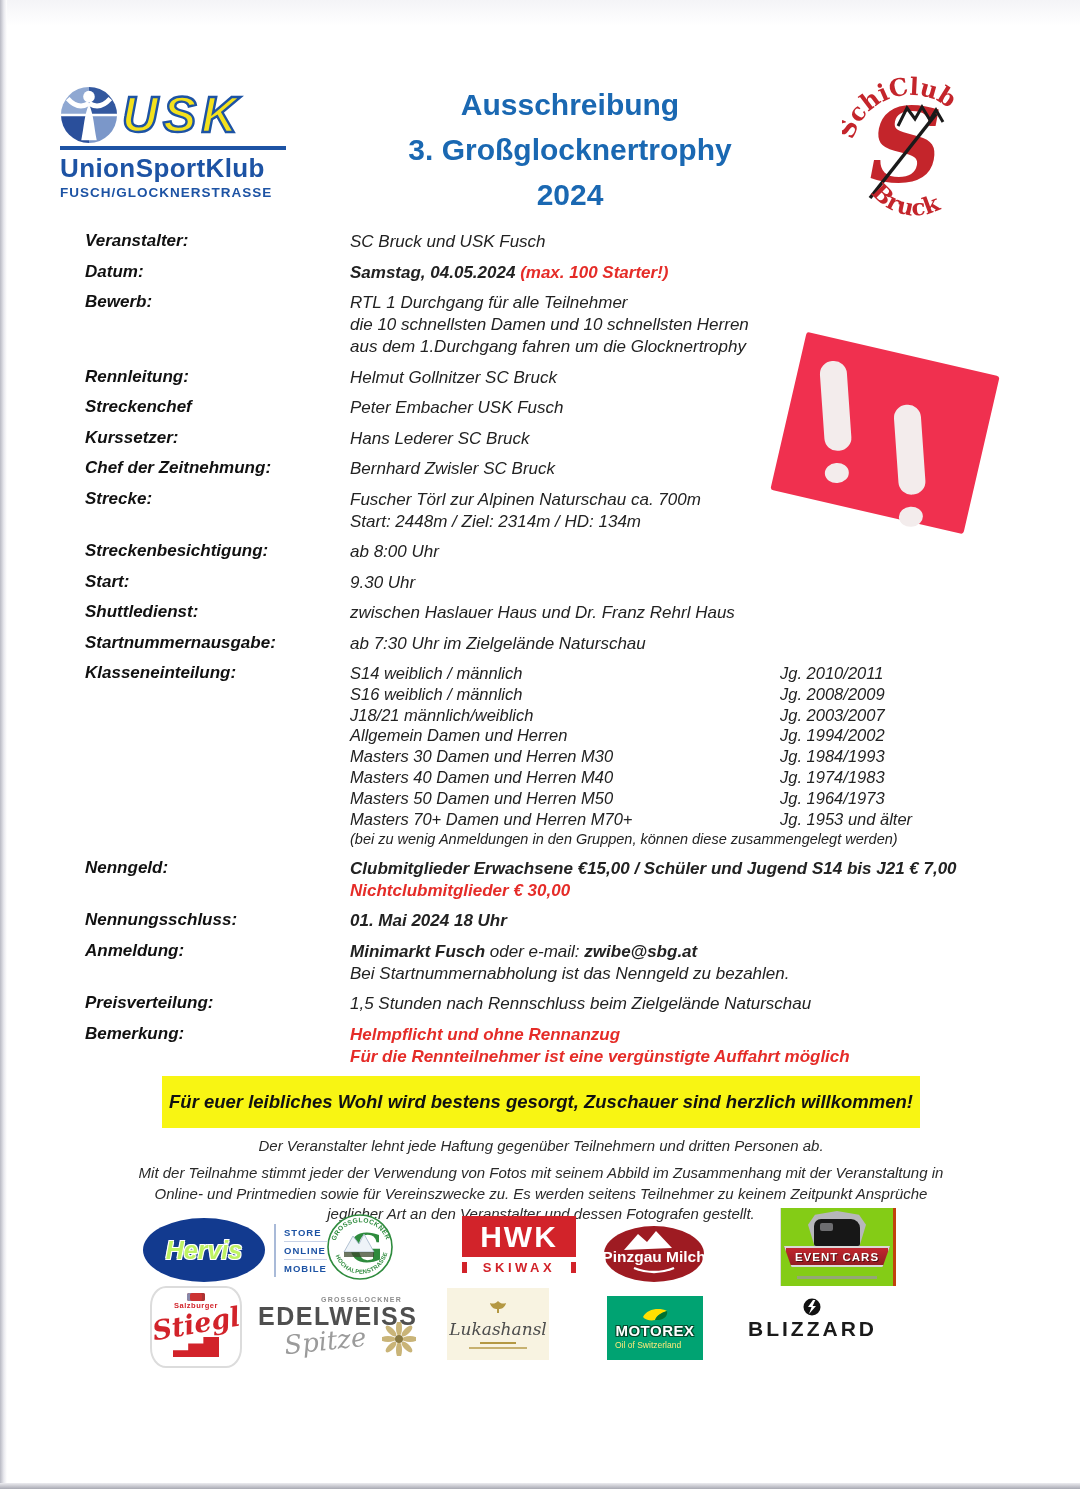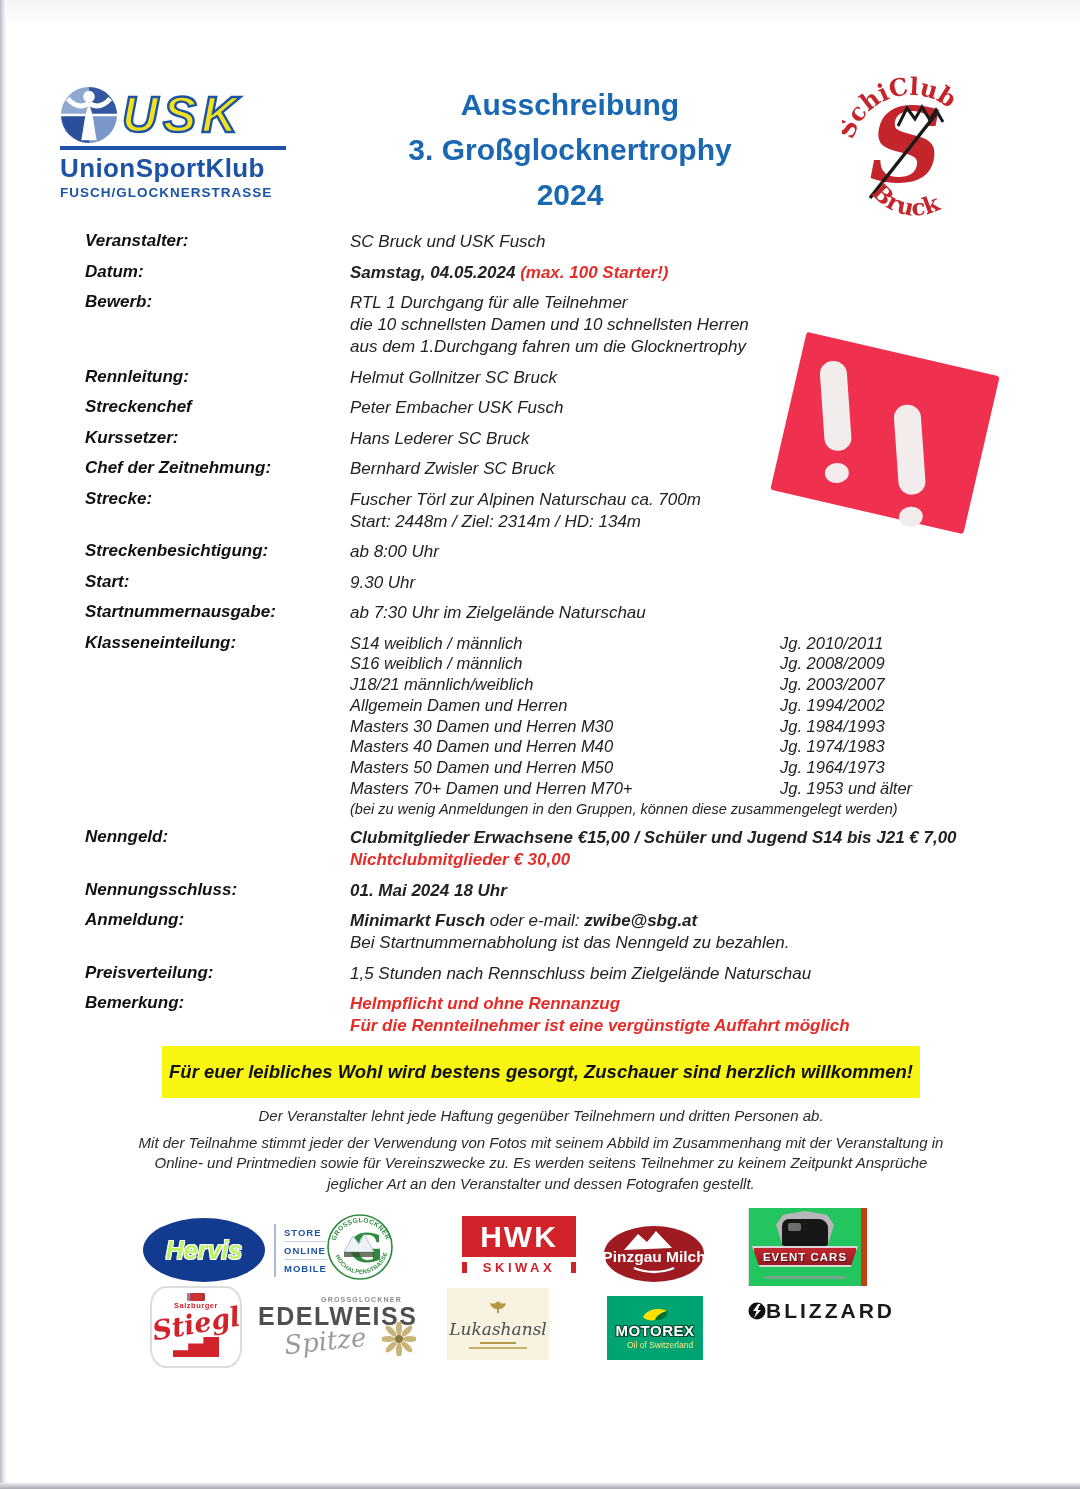--- a/index.html
+++ b/index.html
@@ -72,22 +72,22 @@
 
   .hwk{left:462px;top:14px;width:114px;}
   .hwk-box{background:#d2232a;height:41px;display:flex;align-items:center;justify-content:center;}
   .hwk-box span{color:#fff;font-weight:800;font-size:30px;letter-spacing:2px;}
   .hwk-sub{display:flex;align-items:center;gap:16px;margin-top:3px;}
   .hwk-sub i{display:block;width:15px;height:11px;background:#d2232a;}
   .hwk-sub span{color:#d2232a;font-weight:800;font-size:13px;letter-spacing:3.5px;flex:1;text-align:center;}
 
   .pzg{left:602px;top:22px;}
 
-  .ec{left:748px;top:6px;width:112px;height:78px;background:#22c55e;
-        border-left:1px solid #ddd;border-right:6px solid #c2410c;}
+  .ec{left:780px;top:6px;width:112px;height:78px;background:#84cc16;
+        border-left:1px solid #ddd;border-right:3px solid #c2410c;}
   .ec-shield{position:absolute;left:27px;top:3px;width:58px;height:46px;background:#b7b7bb;
         clip-path:polygon(50% 0,88% 8%,100% 30%,84% 96%,50% 100%,16% 96%,0 30%,12% 8%);}
   .ec-van{position:absolute;left:33px;top:11px;width:46px;height:27px;background:#171717;
         border-radius:7px 9px 2px 2px;}
   .ec-van::after{content:"";position:absolute;left:6px;top:4px;width:13px;height:8px;
         background:#6d6d70;border-radius:2px;}
   .ec-banner{position:absolute;left:3px;top:38px;right:3px;height:21px;
         background:linear-gradient(#c72830,#8e1b22);
         clip-path:polygon(0 0,100% 0,93% 100%,7% 100%);
         display:flex;align-items:center;justify-content:center;
@@ -115,23 +115,23 @@
   .lk{left:447px;top:86px;width:102px;height:72px;background:#f8f3e1;
         display:flex;flex-direction:column;align-items:center;justify-content:center;gap:3px;}
   .lk-name{font-family:"DejaVu Serif",serif;font-style:italic;font-size:17px;color:#4d4d4d;}
   .lk-bar1{width:36px;height:2px;background:#b49843;}
   .lk-bar2{width:58px;height:2px;background:#c7b170;}
 
   .mx{left:607px;top:94px;width:96px;height:64px;background:#00a372;
         display:flex;flex-direction:column;align-items:center;justify-content:center;}
   .mx-name{color:#fff;font-weight:800;font-size:15px;letter-spacing:.5px;
         text-shadow:1px 1px 0 #044a2c,-1px -1px 0 #044a2c,1px -1px 0 #044a2c,-1px 1px 0 #044a2c;}
-  .mx-sub{color:#ffe97a;font-size:8.5px;margin-top:1px;align-self:flex-start;padding-left:20px;}
-
-  .bz{left:748px;top:96px;display:flex;flex-direction:row;align-items:center;}
+  .mx-sub{color:#ffe97a;font-size:8.5px;margin-top:1px;align-self:flex-start;padding-left:8px;}
+
+  .bz{left:748px;top:96px;display:flex;flex-direction:column;align-items:center;}
   .bz-name{color:#1a1a1a;font-weight:800;font-size:21px;letter-spacing:3px;margin-top:1px;}
 </style>
 </head>
 <body>
 
 <div class="page">
   <div class="topband"></div>
 
   <div class="usk">
     <div class="usk-row">
@@ -255,20 +255,26 @@
             <div class="d-line"><span>ab 8:00 Uhr</span></div>
           </div>
         </div>
         <div class="d-row">
           <div class="d-label">Start:</div>
           <div class="d-value">
             <div class="d-line"><span>9.30 Uhr</span></div>
           </div>
         </div>
         <div class="d-row">
+          <div class="d-label">Shuttledienst:</div>
+          <div class="d-value">
+            <div class="d-line"><span>zwischen Haslauer Haus und Dr. Franz Rehrl Haus</span></div>
+          </div>
+        </div>
+        <div class="d-row">
           <div class="d-label">Startnummernausgabe:</div>
           <div class="d-value">
             <div class="d-line"><span>ab 7:30 Uhr im Zielgelände Naturschau</span></div>
           </div>
         </div>
       </div>
 
     <div class="d-row">
       <div class="d-label">Klasseneinteilung:</div>
       <div class="d-value">

